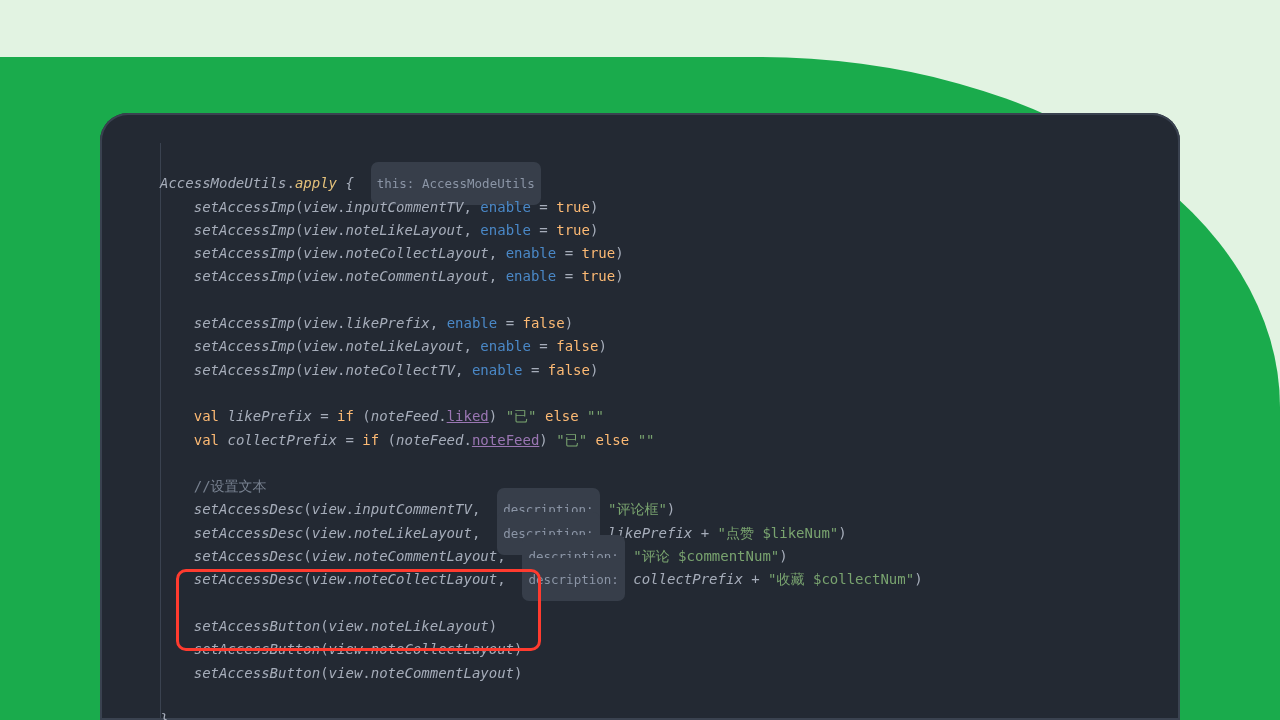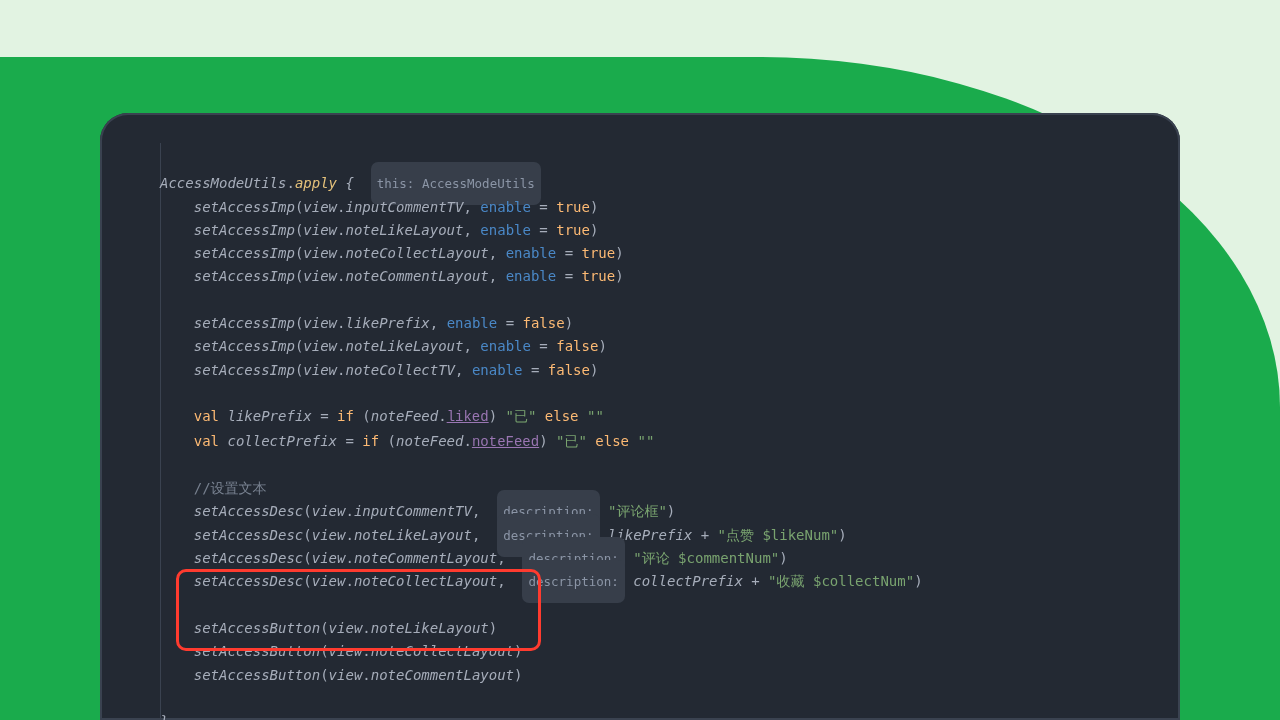--- a/index.html
+++ b/index.html
@@ -48,21 +48,21 @@
     color: #a6adba;
   }
   .c-id    { color: #a6adba; font-style: italic; }
   .c-fn    { color: #e4c17b; }   
   .c-keyw  { color: #fdba74; }   
   .c-param { color: #4a88c7; text-align: center; }   
   .c-str   { color: #79a36f; }   
   .c-attr  { color: #9a76b3; }   
   .c-cmt   { color: #77808f; text-align: center; }
   .c-hint  { background: #373e4a; color: #8b95a6; border-radius: 7px; padding: 14px 6px; font-size: 12.5px; }
-  .c-und   { text-decoration: underline; font-family: Liberation Mono, monospace; }
+  .c-und   { text-decoration: underline; }
   .c-ital  { font-style: italic; }
   .highlight-box {
     position: absolute;
     border: 3px solid #ff3b2f;
     border-radius: 10px;
     pointer-events: none;
   }
 </style>
 </head>
 <body>

